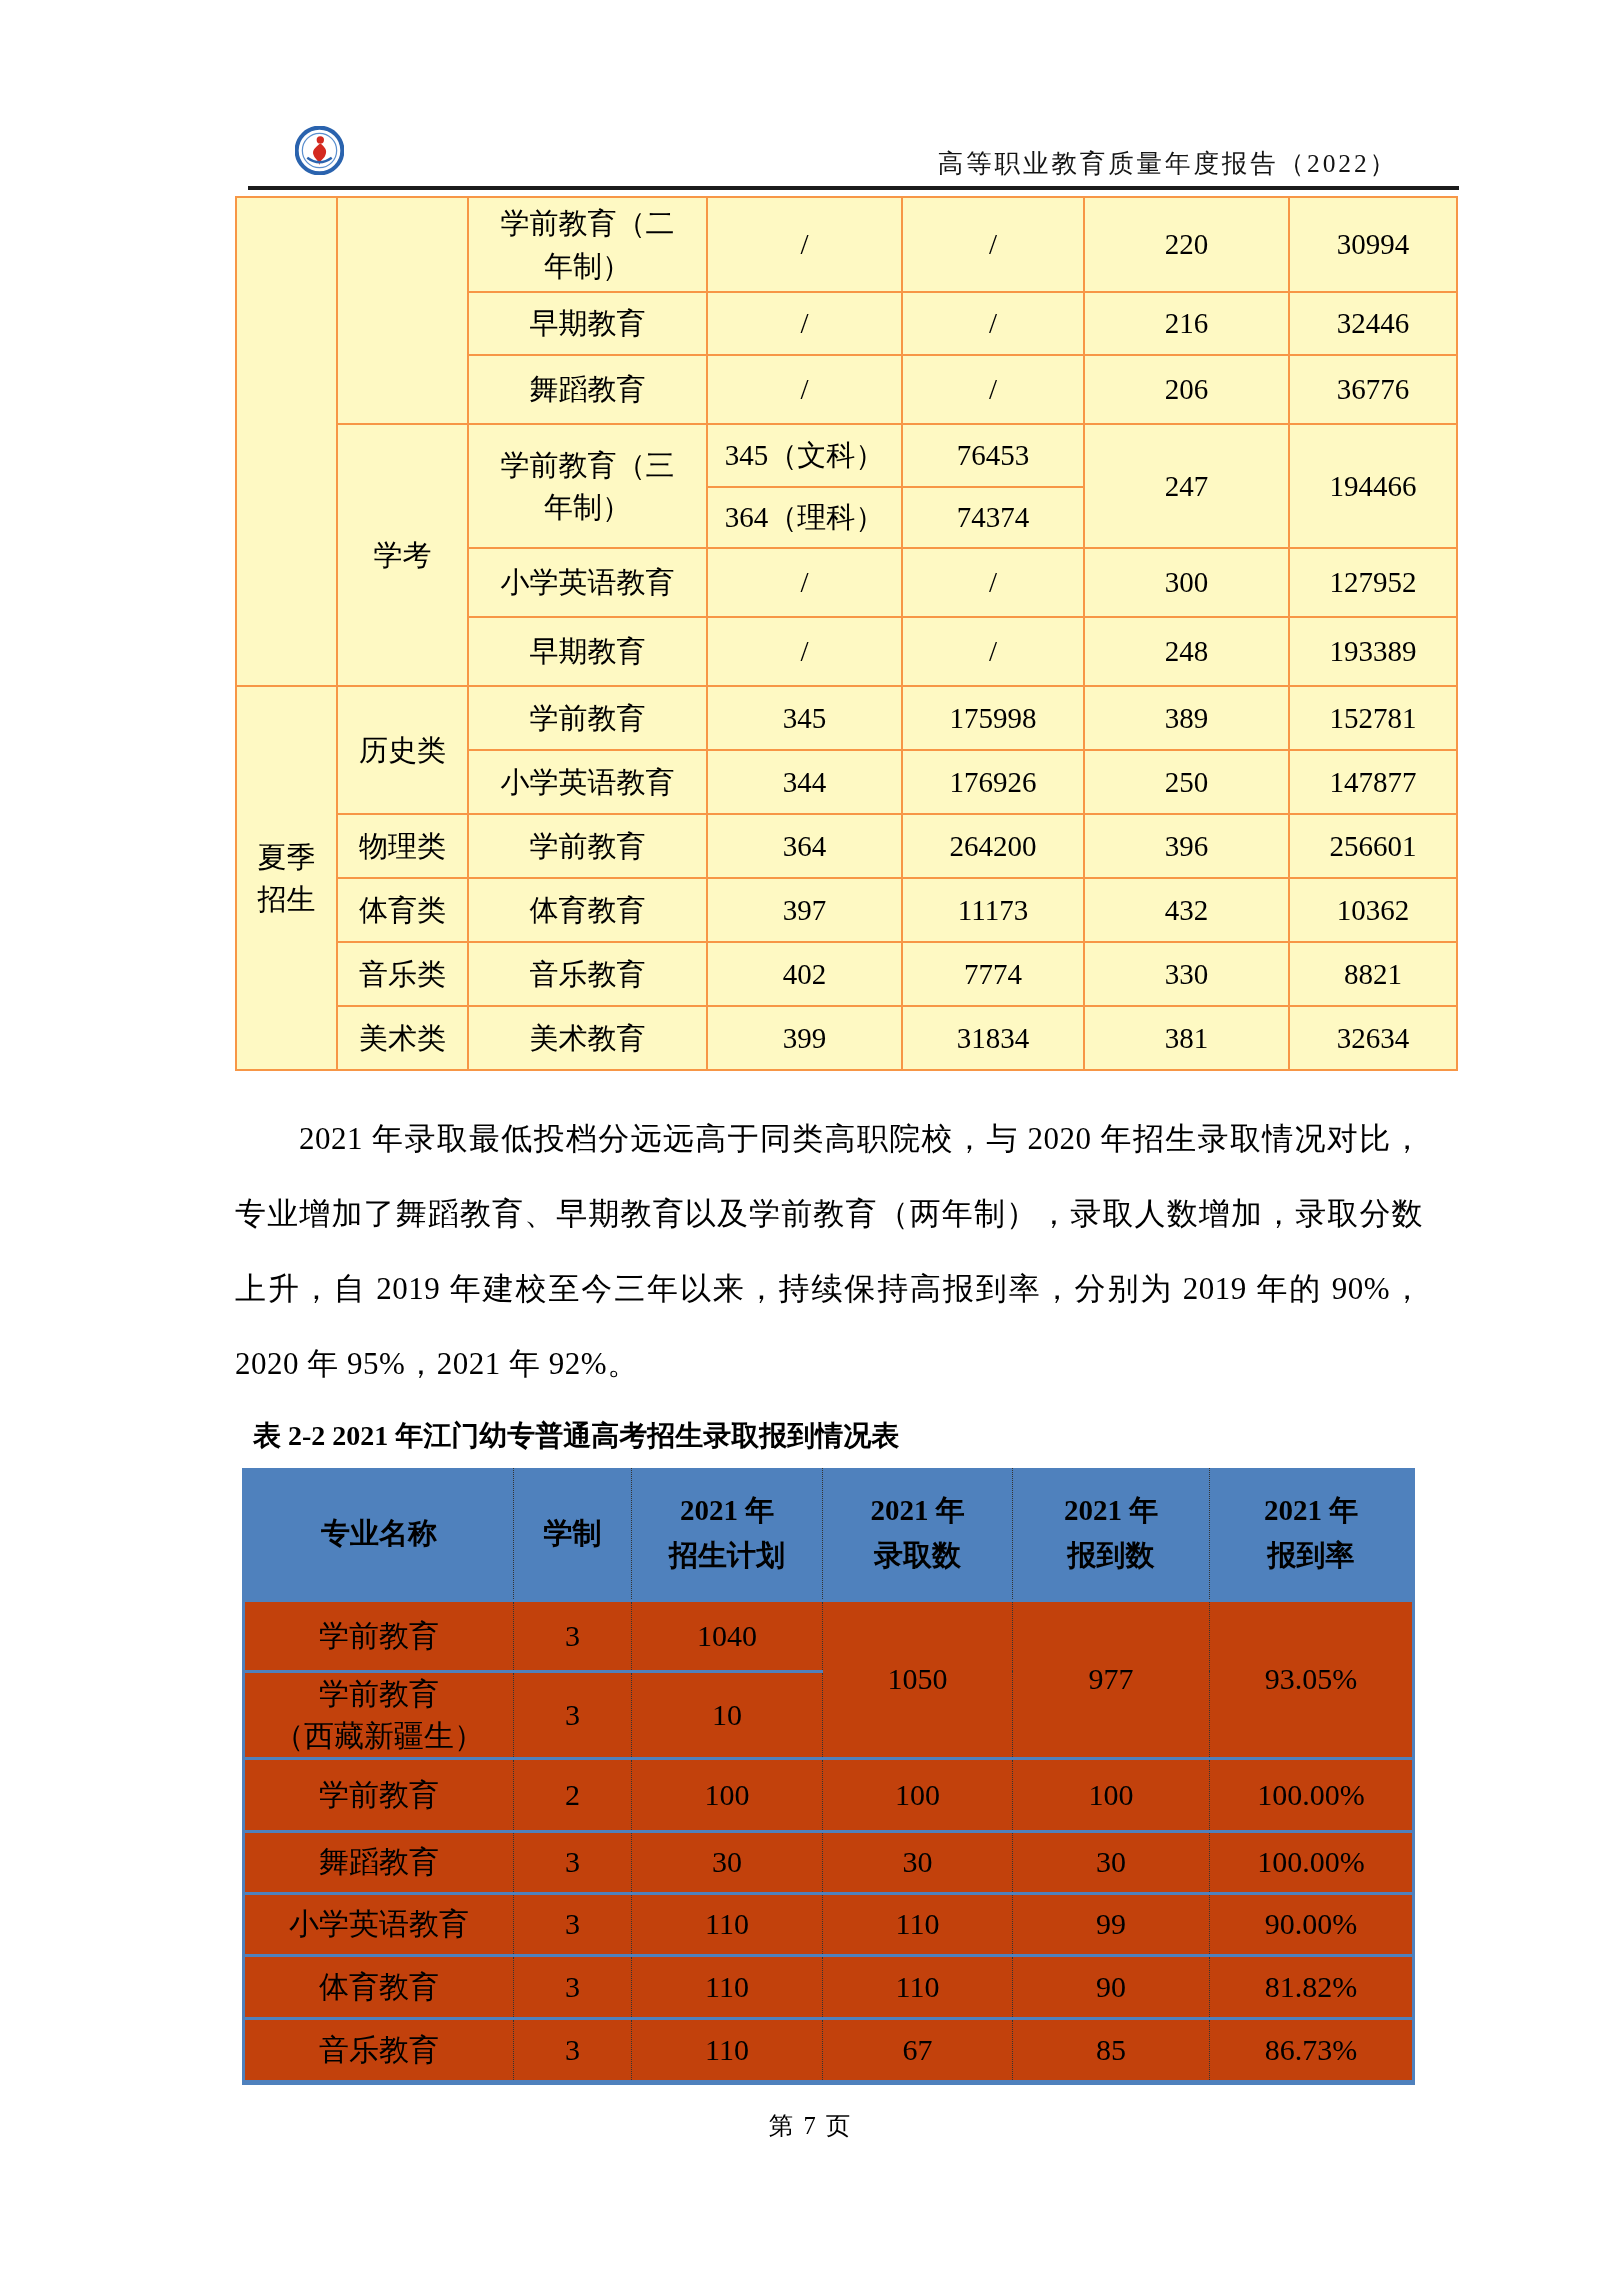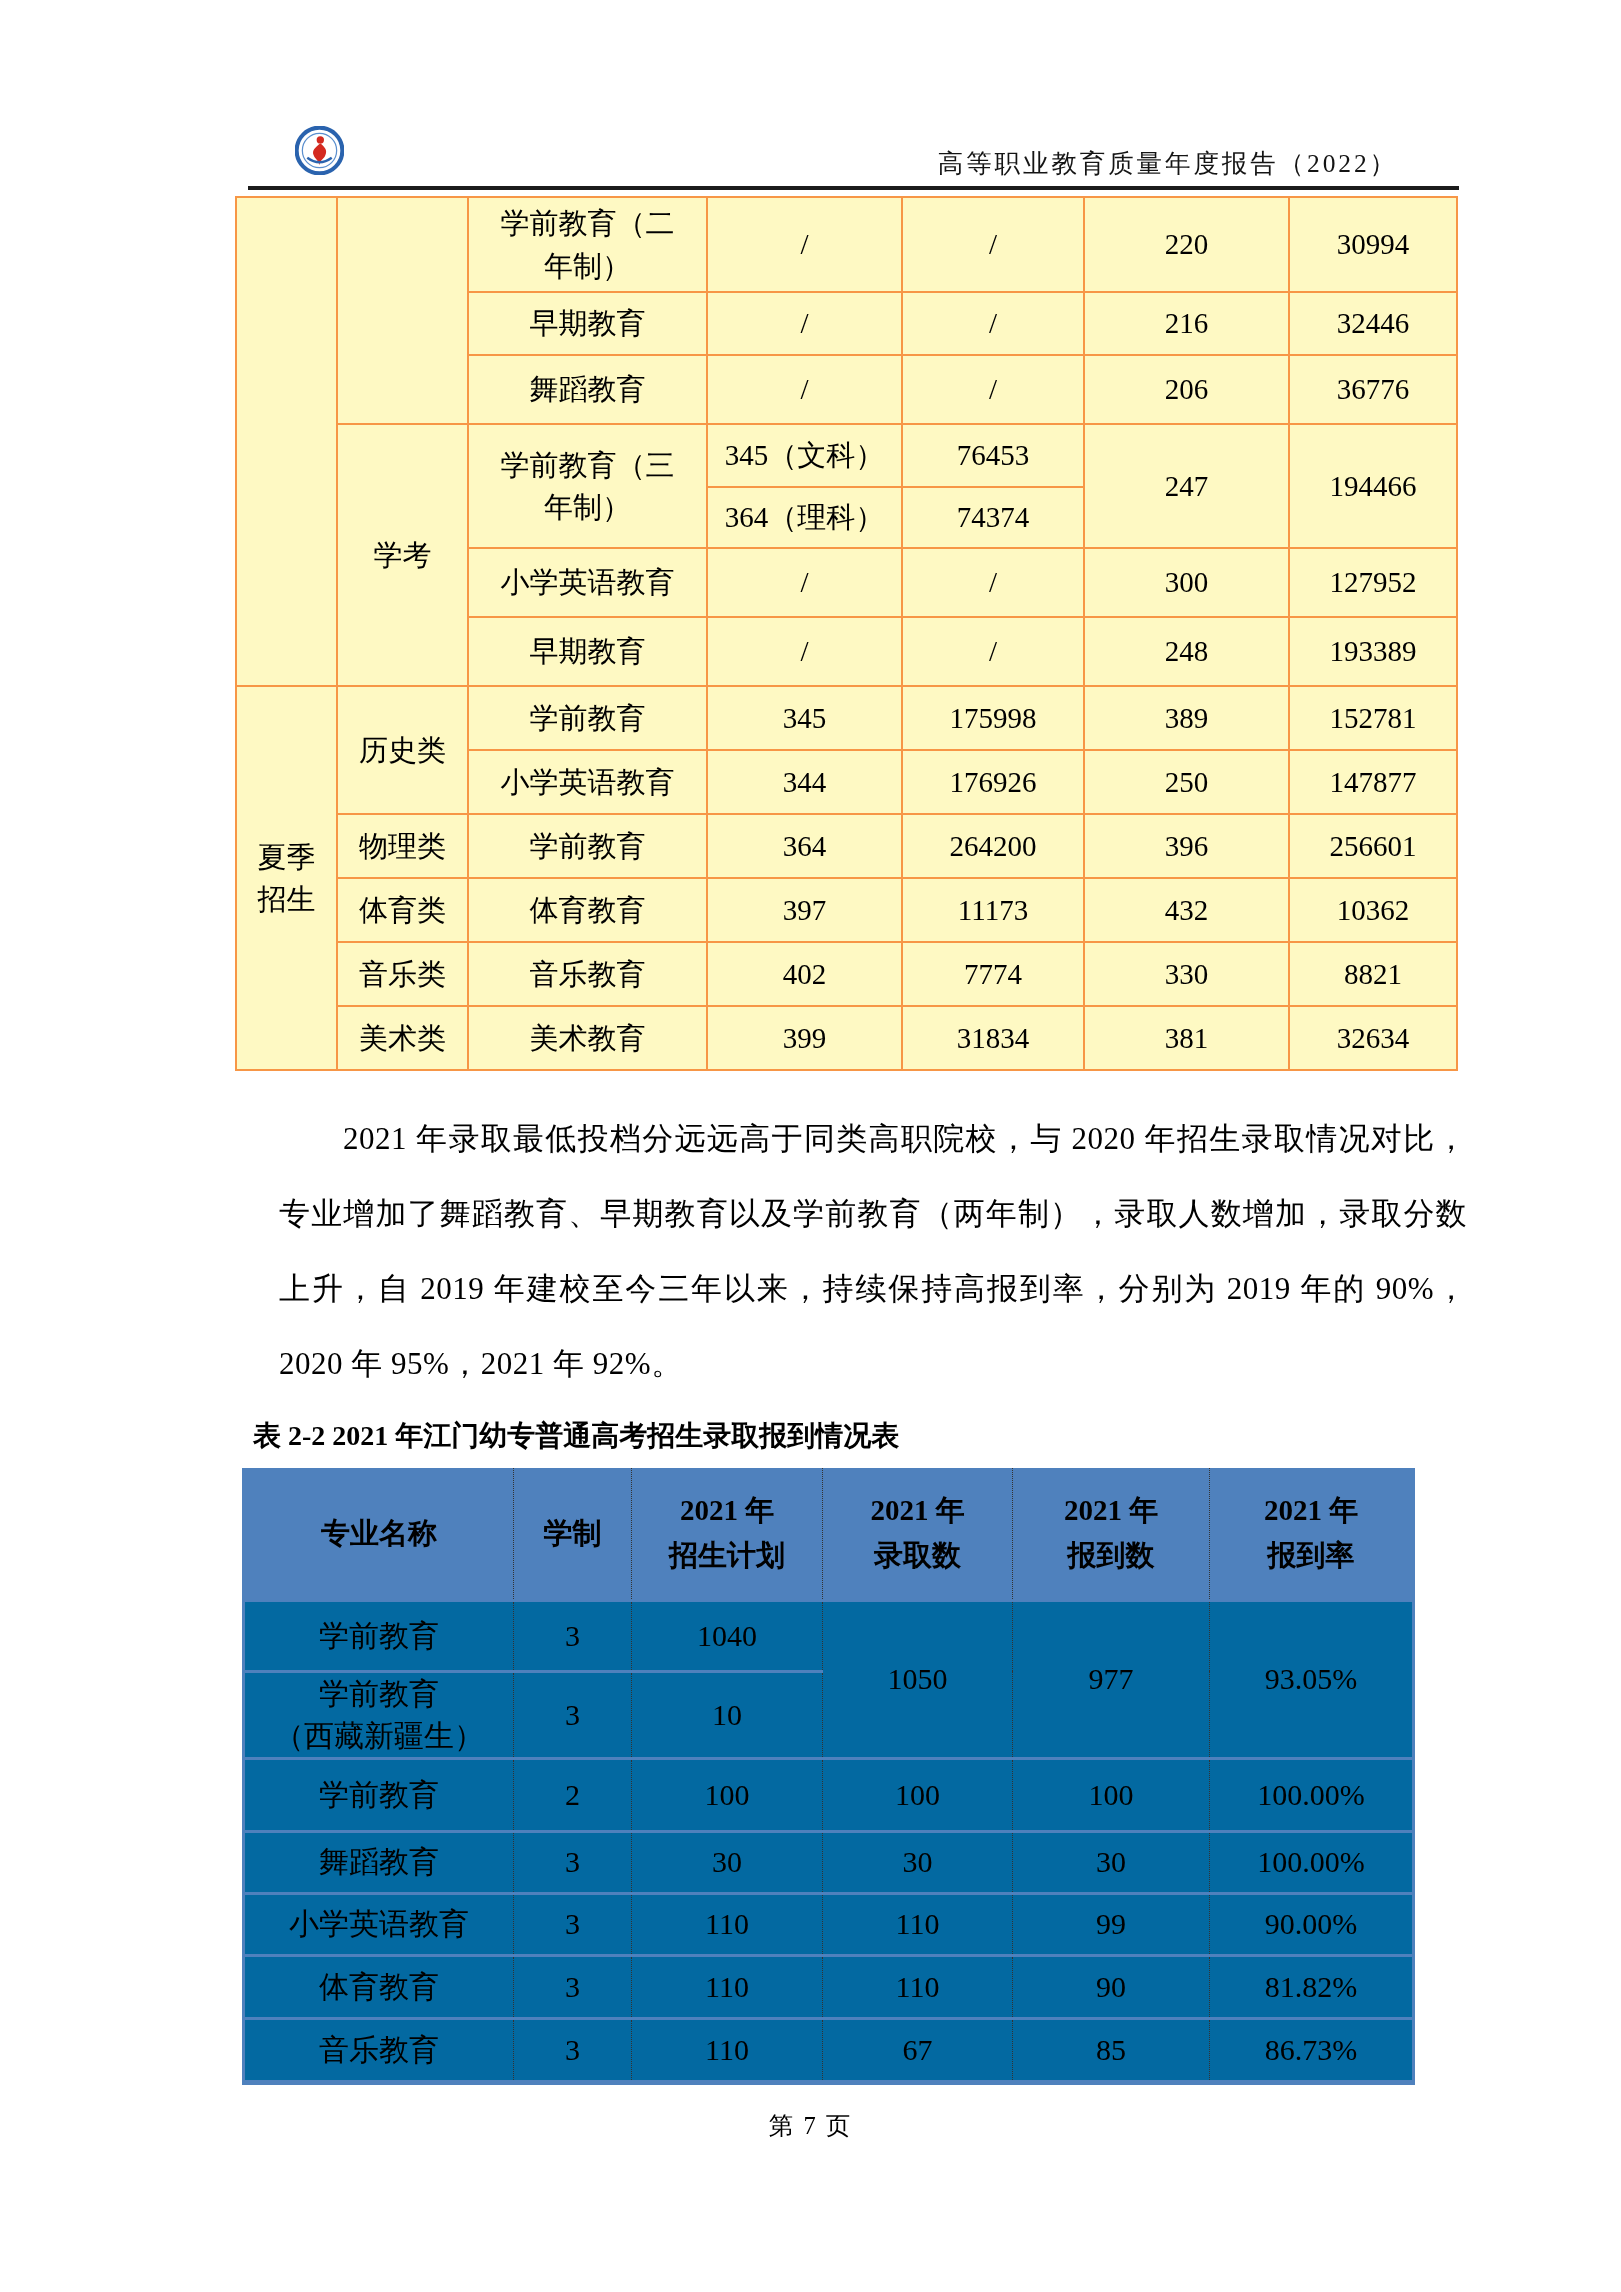--- a/index.html
+++ b/index.html
@@ -28,31 +28,30 @@
   .t1 td{
     border:2.9px solid #F79646;text-align:center;vertical-align:middle;
     font-size:29px;padding:0 5.9px;white-space:pre-line;line-height:1.45;
     overflow:hidden;
   }
   
   .body-par{
     position:absolute;left:235px;top:1070px;width:1188px;
     font-size:31px;line-height:75px;text-align:justify;text-indent:64px;
     letter-spacing:0.5px;
-    margin-left:44px;
   }
   
   .t2-caption{
     position:absolute;left:253px;top:1417px;width:1188px;
     text-align:left;font-size:28px;font-weight:bold;
   }
   
   table.t2{
     position:absolute;left:242px;top:1468px;width:1169px;
-    border-collapse:collapse;table-layout:fixed;background:#0369a1;
+    border-collapse:collapse;table-layout:fixed;background:#c2410c;
     border-left:3.9px solid #4F81BD;border-right:3.9px solid #4F81BD;
     border-bottom:5.9px solid #4F81BD;
   }
   .t2 th{
     background:#4F81BD;color:#000;font-weight:bold;font-size:29px;
     text-align:center;vertical-align:middle;white-space:pre-line;line-height:1.55;
     border-left:1px dotted #333;border-bottom:3.9px solid #4F81BD;padding:0 3.9px;
   }
   .t2 th:first-child{border-left:none;}
   .t2 td{

